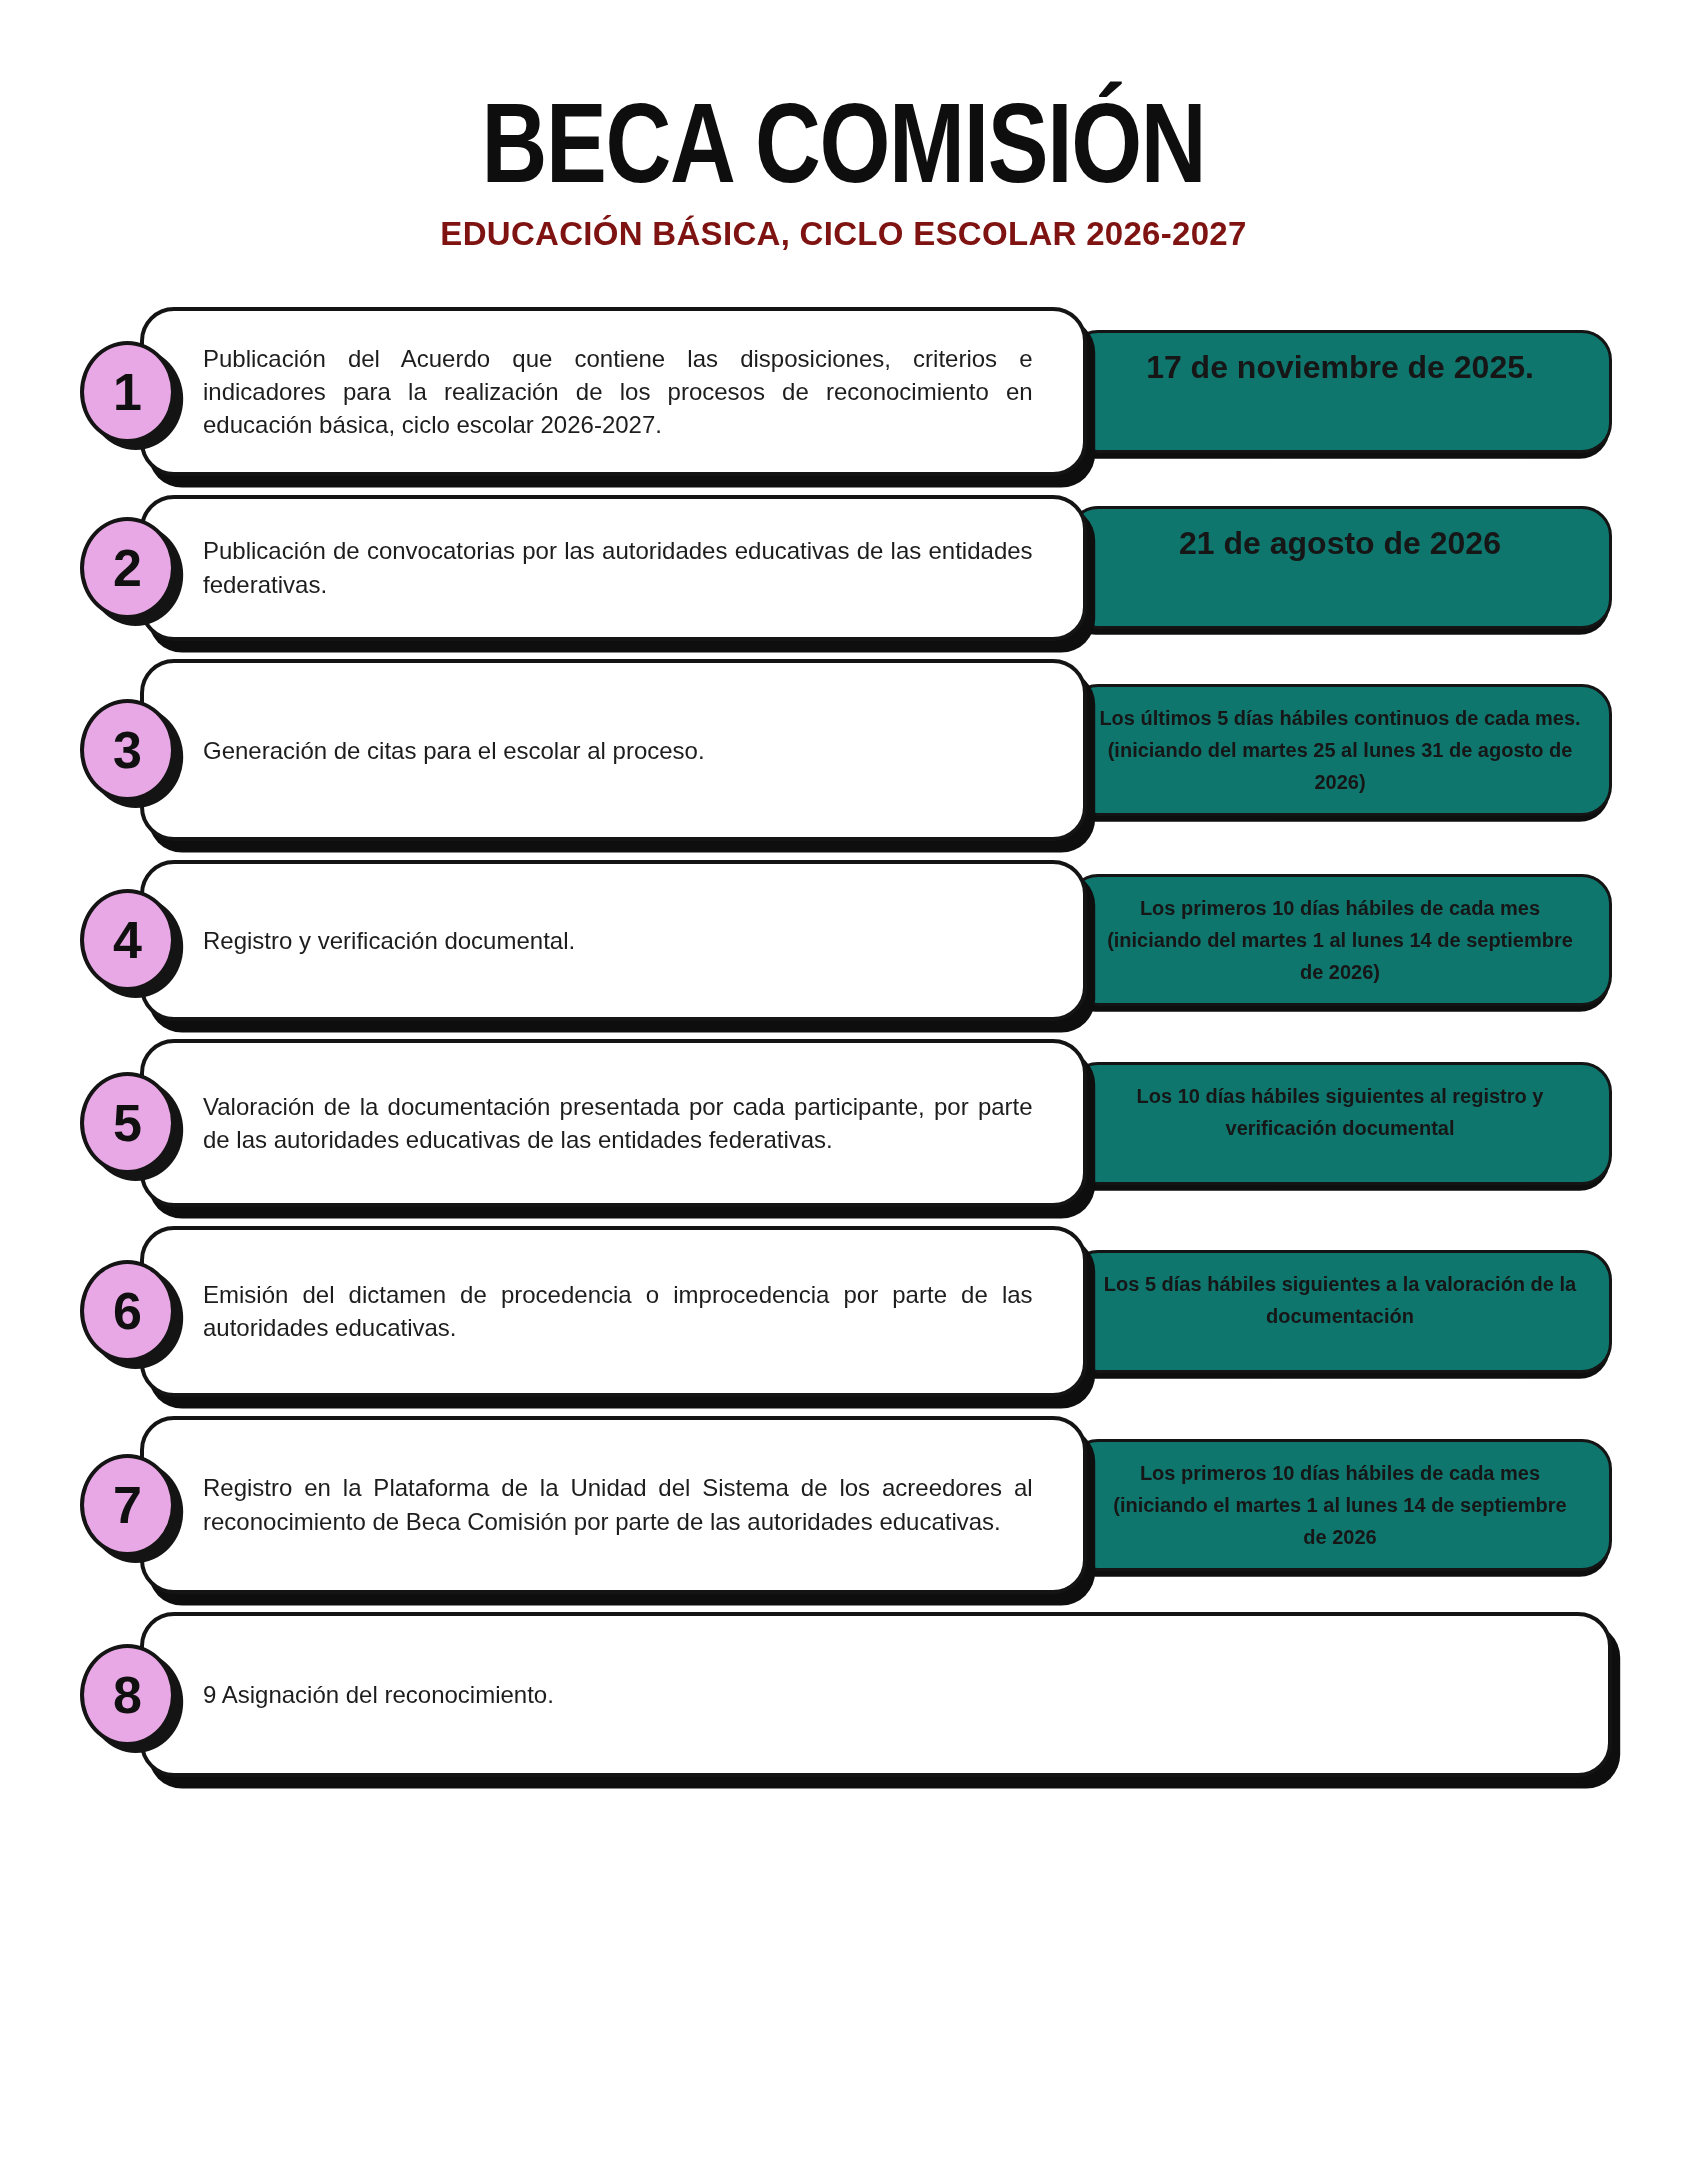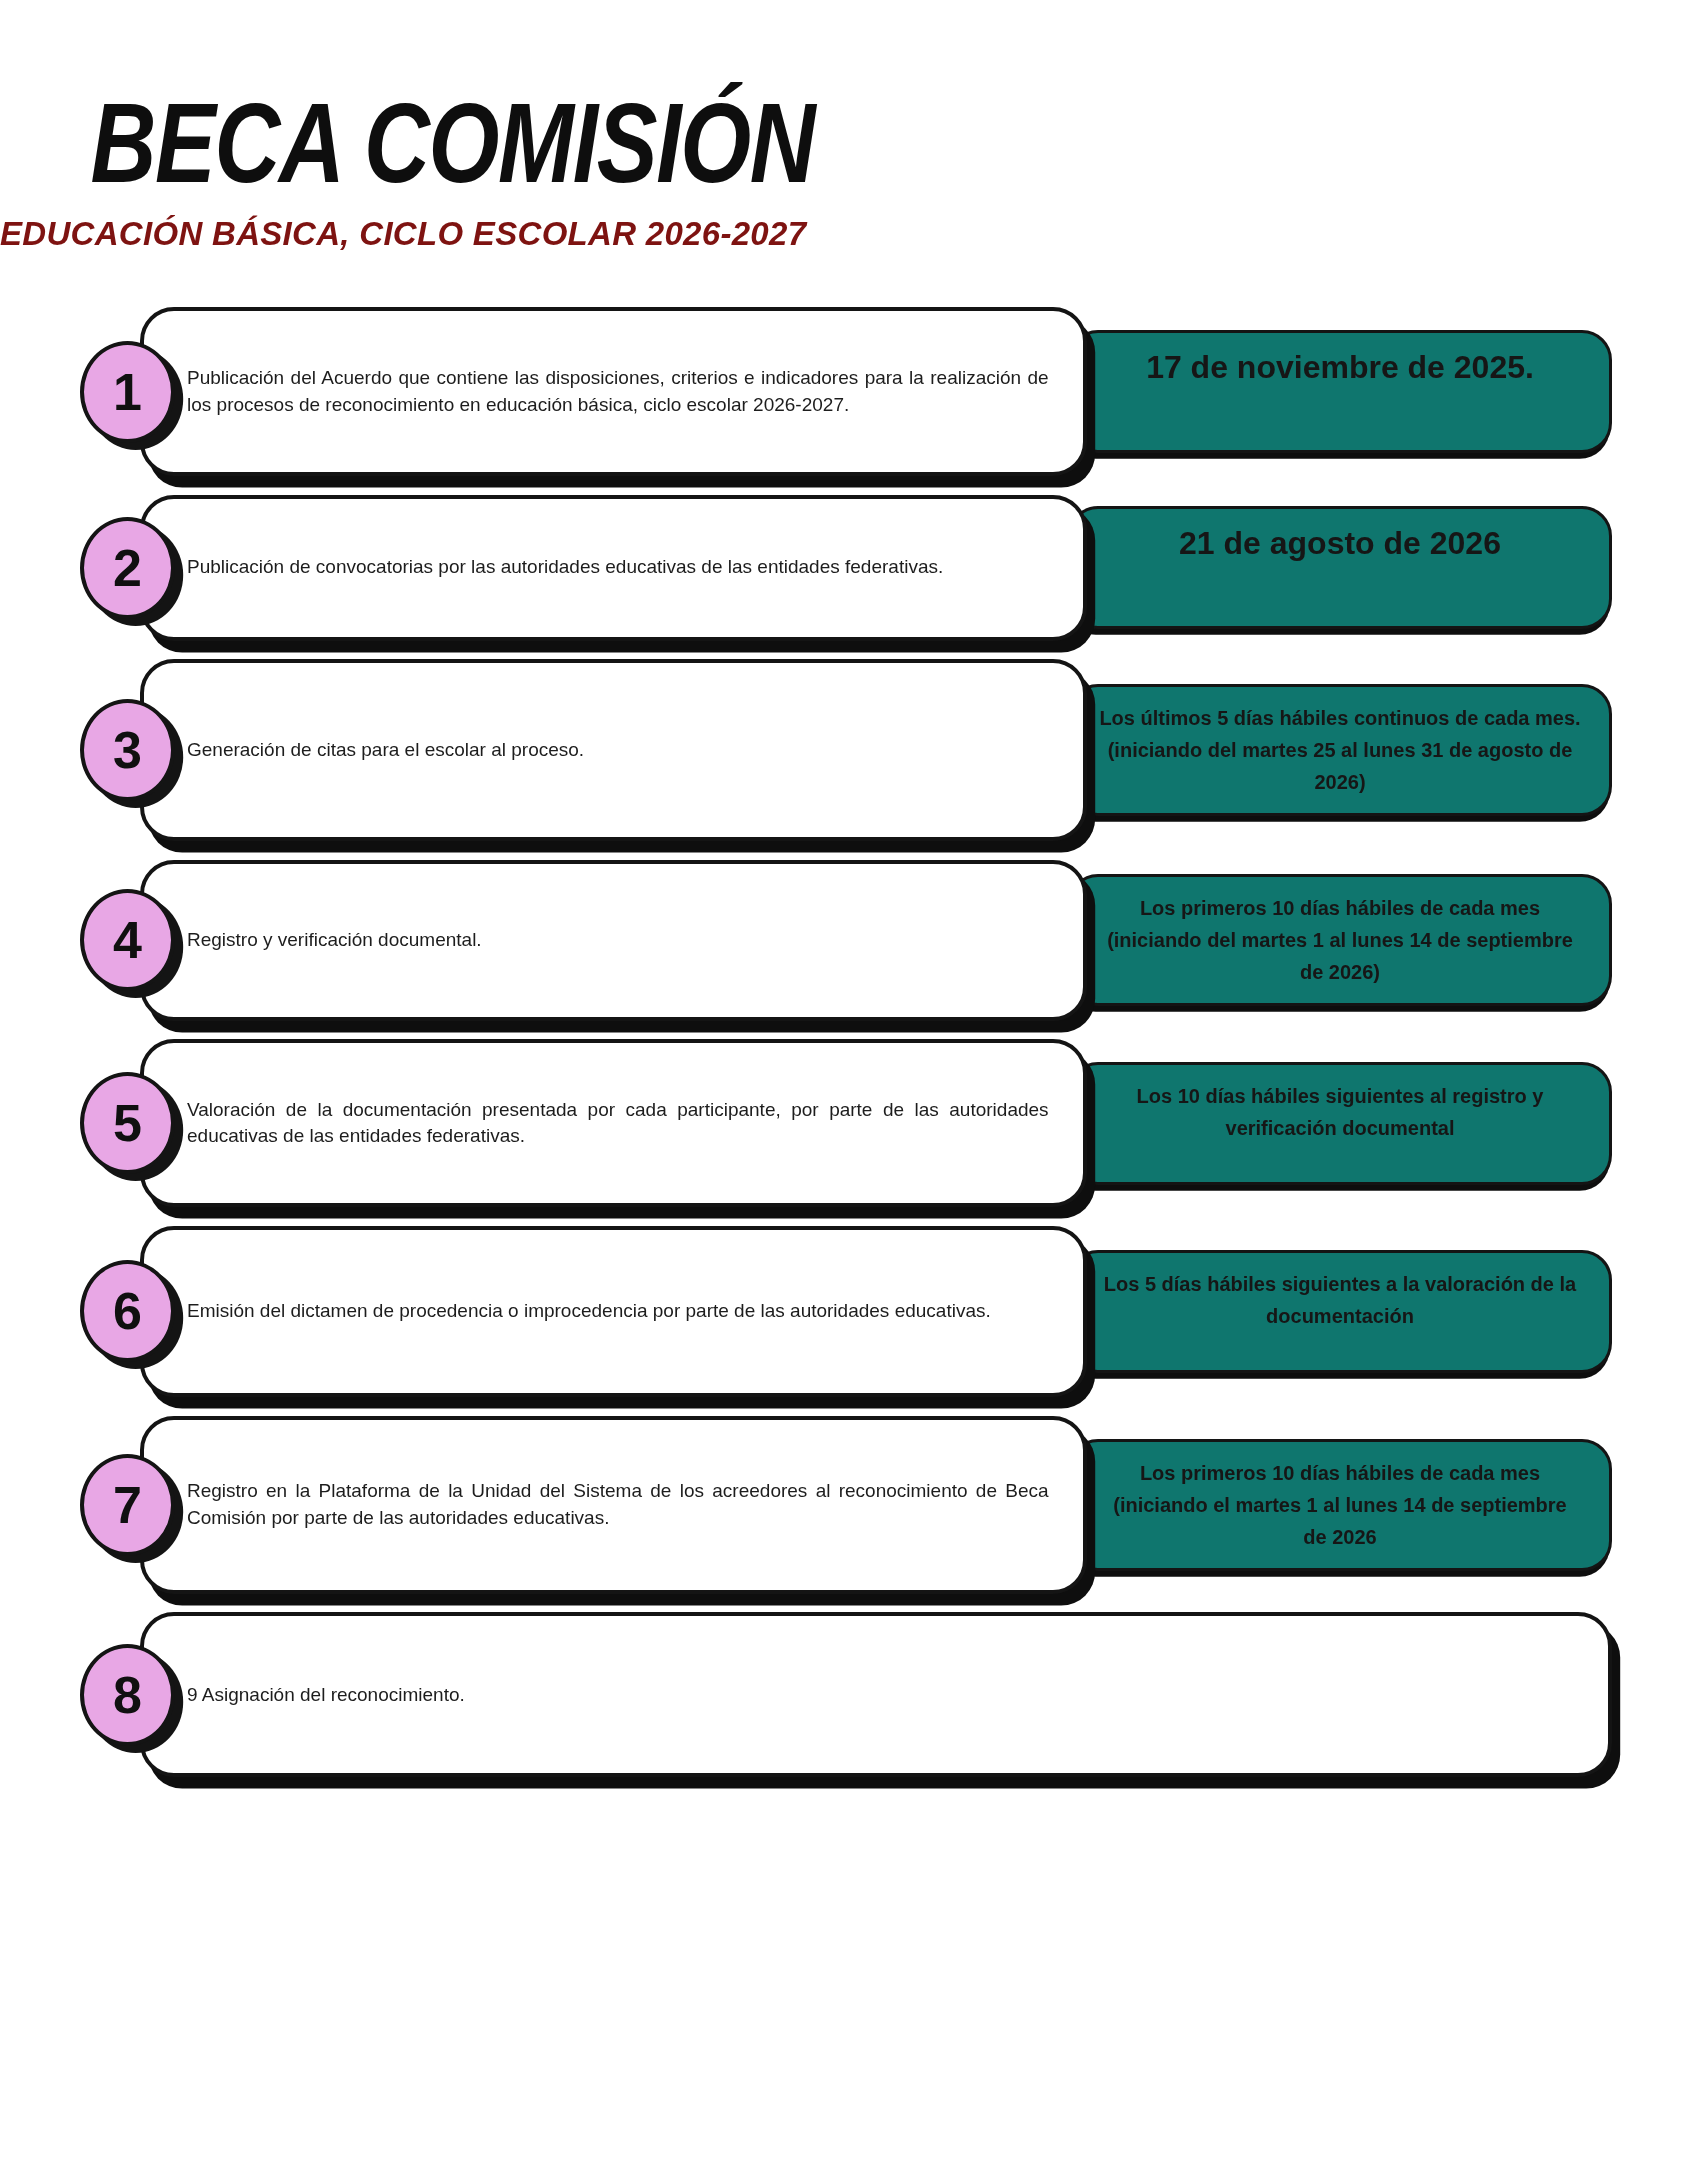--- a/index.html
+++ b/index.html
@@ -9,21 +9,21 @@
   }
   body {
     width: 1687px;
     height: 2183px;
     overflow: hidden;
     font-family: "Liberation Sans", sans-serif;
     position: relative;
   }
   .header {
     padding-top: 86px;
-    font-style: italic;
+    text-align: center;
   }
   .title {
     display: inline-block;
     font-size: 114px;
     font-weight: bold;
     color: #0e0e0e;
     letter-spacing: -1.7px;
     line-height: 1;
     white-space: nowrap;
     transform: scaleX(0.80);
@@ -84,22 +84,22 @@
     background: #ffffff;
     border: 4.1px solid #141414;
     border-radius: 34px;
     box-shadow: 8.2px 11.6px 0 #0e0e0e;
     display: flex;
     align-items: center;
     padding: 13px 34px 13px 43px;
     box-sizing: border-box;
   }
   .card-white p {
-    margin: 0;
-    font-size: 19px;
+    margin: 16px;
+    font-size: 24px;
     line-height: 1.38;
     color: #1d1d1d;
     text-align: justify;
     width: 100%;
   }
   .card-pink {
     position: relative;
     z-index: 1;
     width: 544px;
     margin-left: -18.6px;

